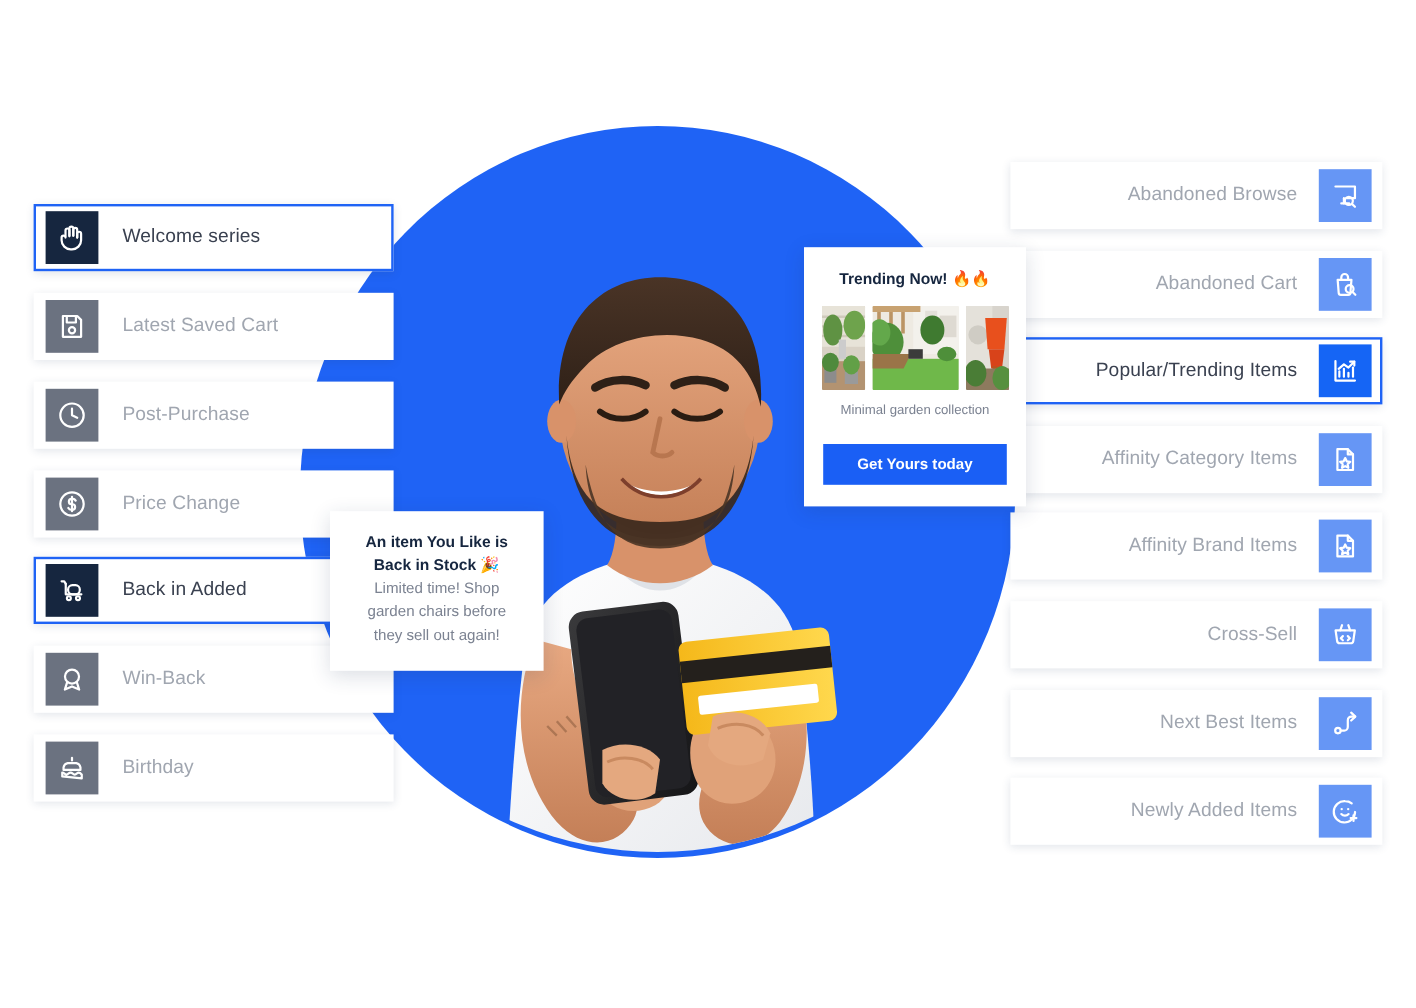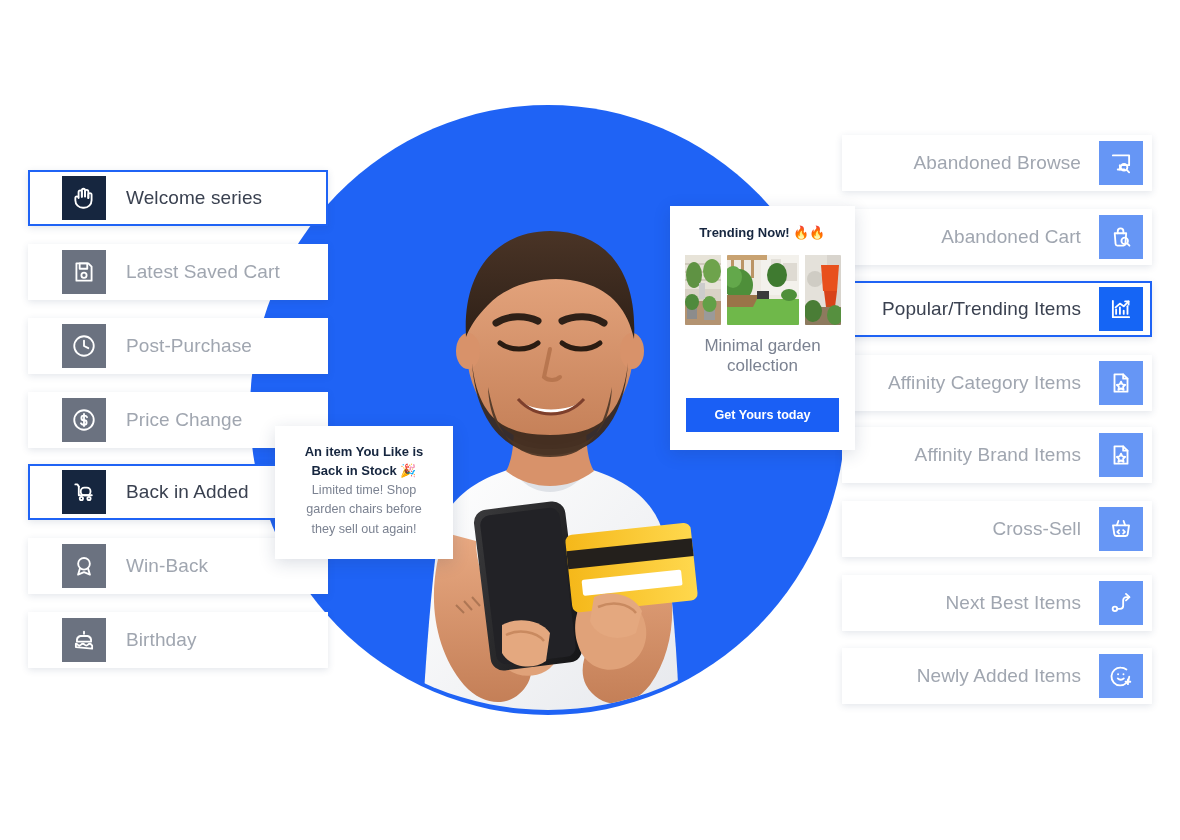--- a/index.html
+++ b/index.html
@@ -25,21 +25,21 @@
 
   
   .row {
     position: absolute;
     height: 56px;
     background: #ffffff;
     box-shadow: 0 2px 7px rgba(40,60,100,0.13);
     display: flex;
     align-items: center;
   }
-  .row.left  { left: 28px;  width: 300px; padding-left: 24px; }
+  .row.left  { left: 28px;  width: 300px; }
   .row.right { right: 28px; width: 310px; justify-content: flex-end; }
   .row.active { border: 2px solid #1f63f5; }
 
   .icon-box {
     width: 44px; height: 44px;
     flex: 0 0 44px;
     display: flex; align-items: center; justify-content: center;
   }
   .row.left  .icon-box { margin-left: 10px; }
   .row.right .icon-box { margin-right: 9px; }
@@ -47,21 +47,21 @@
   .row.right.active .icon-box { margin-right: 7px; }
 
   .icon-box.gray   { background: #6b7280; }
   .icon-box.navy   { background: #16263f; }
   .icon-box.lblue  { background: #6696f5; }
   .icon-box.blue   { background: #1565f5; }
   .icon-box svg { width: 26px; height: 26px; stroke: #fff; fill: none;
                   stroke-width: 1.7; stroke-linecap: round; stroke-linejoin: round; }
 
   .row-label {
-    font-size: 19px;
+    font-size: 16px;
     color: #a0a6b0;
     letter-spacing: .1px;
     white-space: nowrap;
     text-align: right;
   }
   .row.left .row-label  { margin-left: 20px; }
   .row.right .row-label { margin-right: 18px; }
   .row.active .row-label { color: #3a4150; }
 
   
@@ -94,21 +94,21 @@
   #card-trending { left: 670px; top: 206px;  width: 185px; padding: 18px 14px 0; }
   #card-trending .cta-wrap { margin-top: 10px; padding: 12px 2px 18px; }
   #card-stock    { left: 275px; top: 426px;  width: 178px; padding: 17px 24px 20px; }
 
   .thumb-row { display: flex; gap: 6px; margin: 12px 0 0; justify-content: center;
                overflow: hidden; }
   .thumb { height: 70px; border-radius: 1px; flex: 0 0 auto; }
   .thumb.t1 { width: 36px; }
   .thumb.t2 { width: 72px; }
   .thumb.t3 { width: 36px; }
-  .thumb-caption { font-size: 17px; color: #7b8291; margin-top: 11px; }
+  .thumb-caption { font-size: 11px; color: #7b8291; margin-top: 11px; }
 </style>
 </head>
 <body>
 
 <div id="stage">
 
   <div class="blue-circle"></div>
 
   <svg class="hero" viewBox="0 0 600 625">
     <defs>

